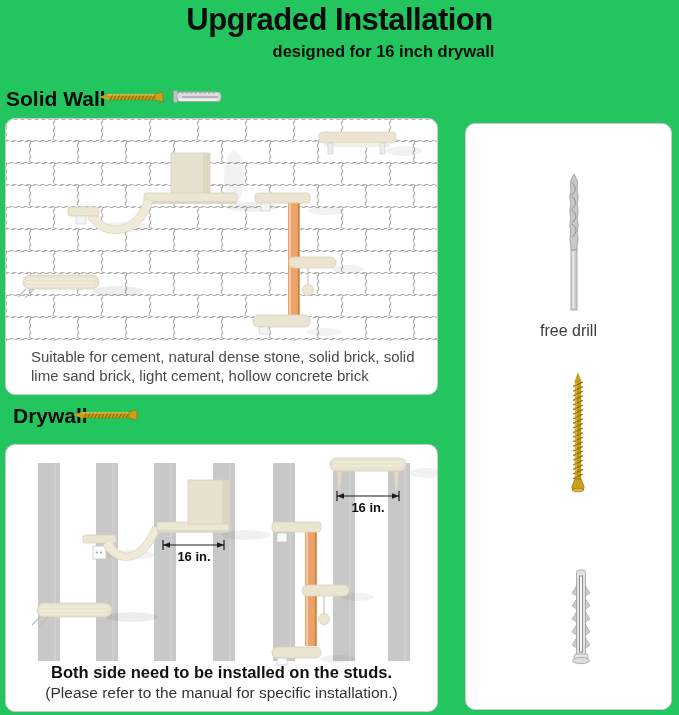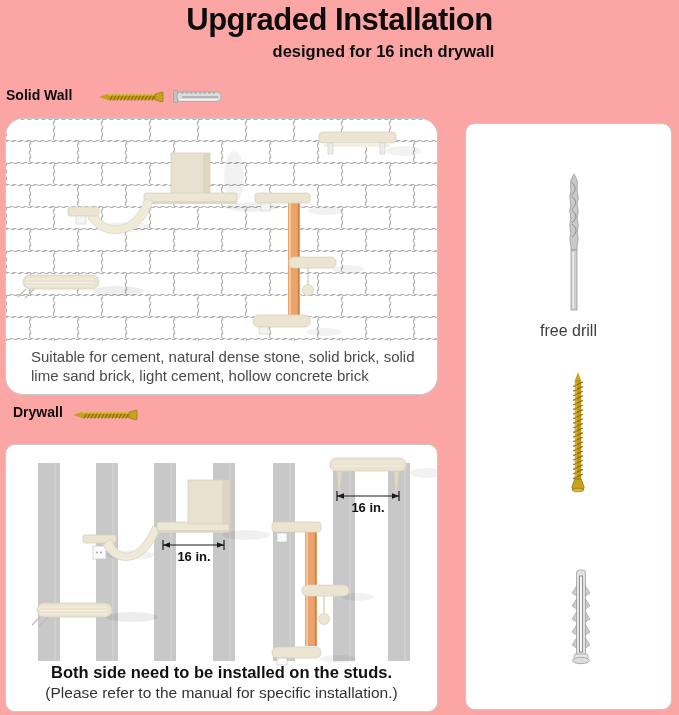--- a/index.html
+++ b/index.html
@@ -1,30 +1,30 @@
 <!DOCTYPE html>
 <html><head>
 <meta charset="utf-8">
 <style>
   * { box-sizing: border-box; margin: 0; padding: 0; }
   body { background: #ffffff; font-family: "Liberation Sans", sans-serif; }
-  .page { position: relative; width: 679px; height: 715px; background: #fca5a5; overflow: hidden; margin: 0 auto; text-decoration: underline; }
+  .page { position: relative; width: 679px; height: 715px; background: #22c55e; overflow: hidden; margin: 0 auto; text-decoration: underline; }
 
   .title { position: absolute; top: 2px; left: 0; width: 100%; text-align: center;
            font-size: 31px; font-weight: 700; color: #0d0d0d; letter-spacing: -0.5px; }
   .subtitle { position: absolute; top: 42px; left: 0; width: 100%; text-align: center;
               font-size: 16.5px; font-weight: 700; color: #0d0d0d; margin-left: 44px; }
 
-  .section-label { position: absolute; font-size: 14px; font-weight: 700; color: #0d0d0d; }
+  .section-label { position: absolute; font-size: 21px; font-weight: 700; color: #0d0d0d; }
   #label-solid { left: 6px; top: 87px; }
   #label-drywall { left: 13px; top: 404px; }
   #label-hardware { left: 465px; top: 87px; }
 
   .panel { position: absolute; background: #fff; border: 1px solid #c9c9c9; border-radius: 10px; overflow: hidden; }
-  #solid-panel   { left: 5px;  top: 118px; width: 433px; height: 277px; border-radius: 18px; }
+  #solid-panel   { left: 5px;  top: 118px; width: 433px; height: 277px; }
   #drywall-panel { left: 5px;  top: 444px; width: 433px; height: 268px; }
   #hardware-panel{ left: 465px; top: 123px; width: 207px; height: 587px; }
 
   .illus { position: absolute; left: 0; top: 0; }
 
   .caption { position: absolute; font-size: 15px; color: #4a4a4a; line-height: 1.28; }
   #solid-caption { left: 25px; top: 228px; width: 392px; }
 
   .caption-center { position: absolute; left: 0; width: 100%; text-align: center; }
   #drywall-caption-bold { top: 218px; font-size: 16.5px; font-weight: 700; color: #111; }

